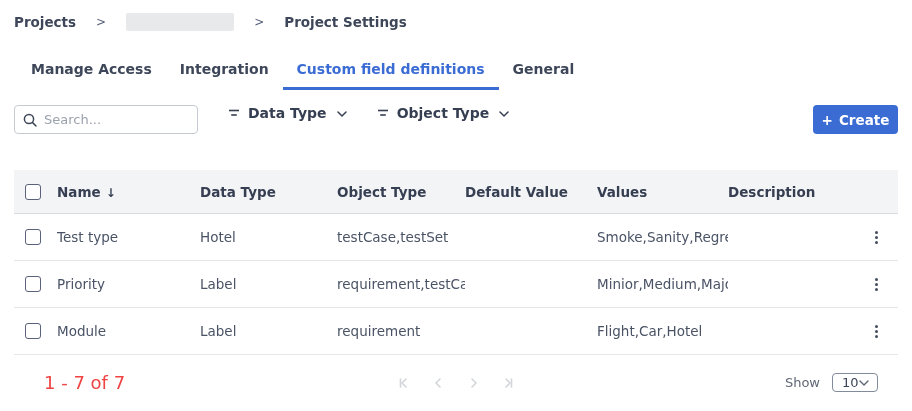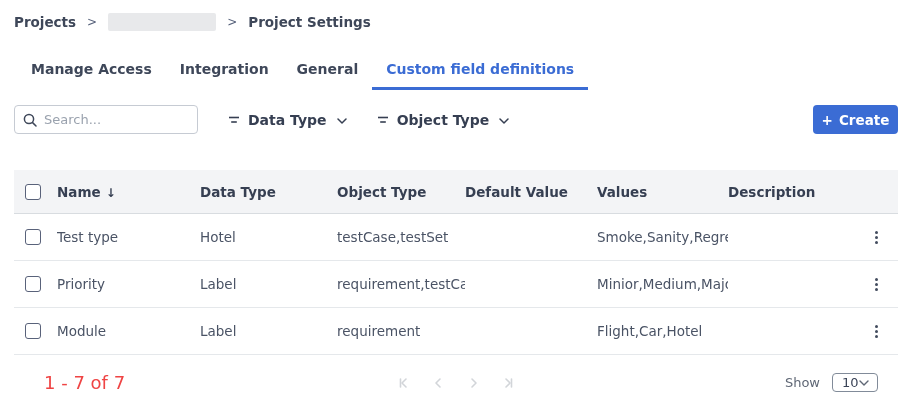--- a/index.html
+++ b/index.html
@@ -5,21 +5,21 @@
   * { margin: 0; padding: 0; box-sizing: border-box; }
   html, body {
     width: 912px; height: 411px;
     background: #ffffff;
     font-family: "DejaVu Sans", "Liberation Sans", sans-serif;
     color: #3b4458;
     overflow: hidden;
   }
   
   .breadcrumb {
-    display: flex; align-items: center; gap: 11px;
+    display: flex; align-items: center; gap: 20px;
     padding: 13px 0 0 14px;
     font-size: 13.5px; font-weight: 600; color: #3e4759;
   }
   .crumb-sep { font-weight: 400; color: #55607a; font-size: 12px; }
   .redacted {
     width: 108px; height: 18px;
     background: #e8e9eb;
     border-radius: 2px;
     filter: blur(0.4px);
   }
@@ -30,21 +30,21 @@
   }
   .tab {
     padding: 6px 14px 10px 14px;
     font-size: 14px; font-weight: 600; color: #3e4759;
     border-bottom: 3px solid transparent;
     cursor: pointer; white-space: nowrap;
   }
   .tab.active { color: #3b6cd4; border-bottom-color: #3b6cd4; }
   
   .toolbar {
-    display: flex; align-items: center;
+    display: flex; align-items: flex-start;
     margin: 15px 14px 12px 14px; height: 29px;
   }
   .searchbox {
     display: flex; align-items: center;
     width: 184px; height: 29px;
     border: 1px solid #c6cbd3; border-radius: 4px;
     padding: 0 8px; background: #fff;
   }
   .searchbox svg { flex: 0 0 auto; }
   .searchbox input {
@@ -138,25 +138,25 @@
   <span>Project Settings</span>
 </div>
 
 <div class="tabs">
     <div class="tab">
     <span>Manage Access</span>
   </div>
     <div class="tab">
     <span>Integration</span>
   </div>
+    <div class="tab active">
+    <span>Custom field definitions</span>
+  </div>
     <div class="tab">
     <span>General</span>
-  </div>
-    <div class="tab active">
-    <span>Custom field definitions</span>
   </div>
   </div>
 
 <div class="toolbar">
   <div class="searchbox">
     <svg width="14" height="14" viewBox="0 0 14 14" fill="none">
       <circle cx="6" cy="6" r="4.6" stroke="#3e4759" stroke-width="1.5"></circle>
       <line x1="9.6" y1="9.6" x2="13" y2="13" stroke="#3e4759" stroke-width="1.5" stroke-linecap="round"></line>
     </svg>
     <input type="text" placeholder="Search..." style="">

